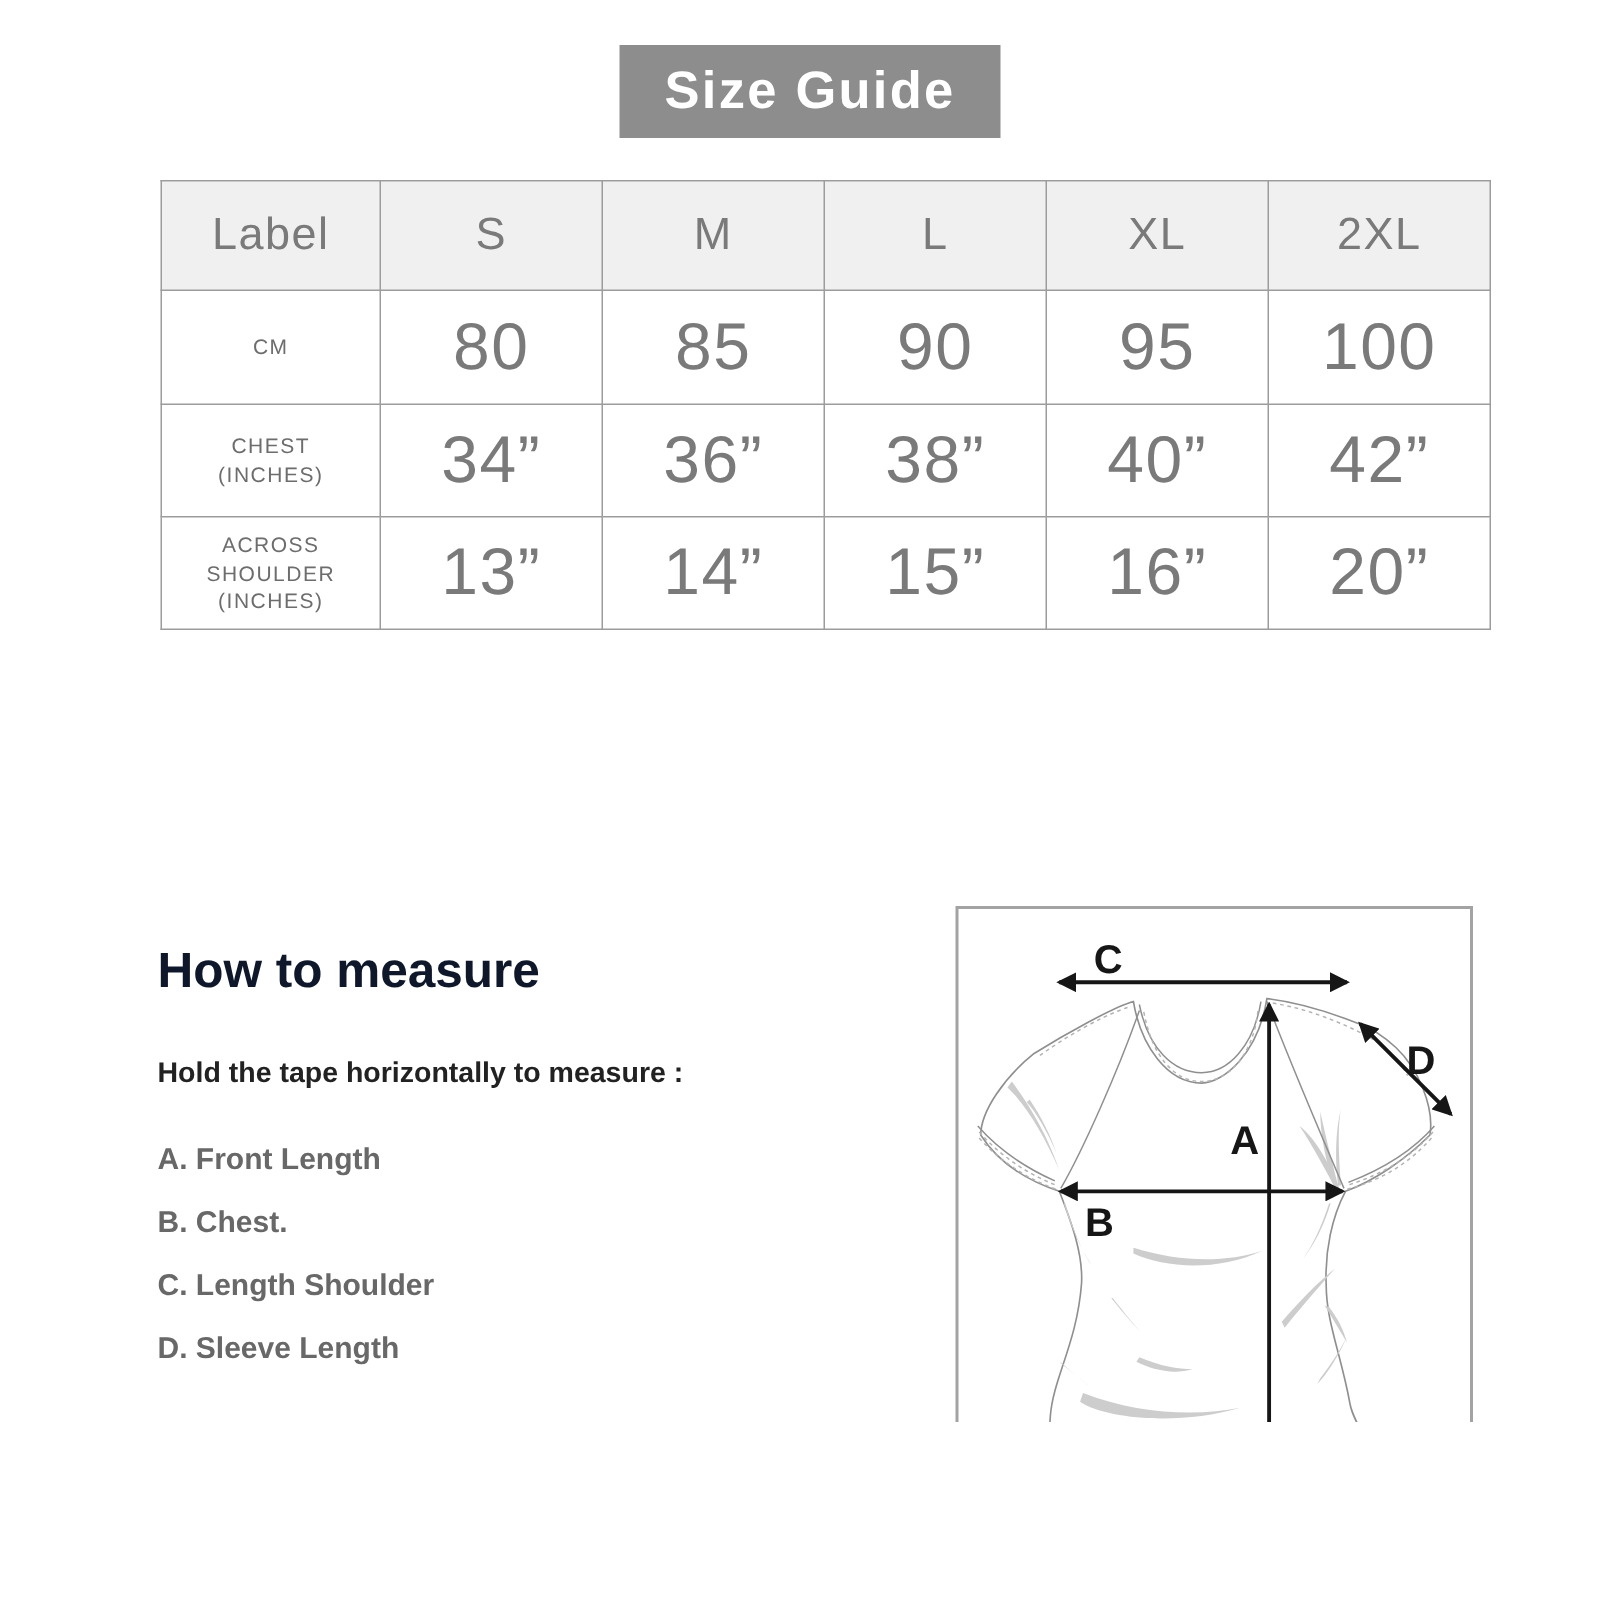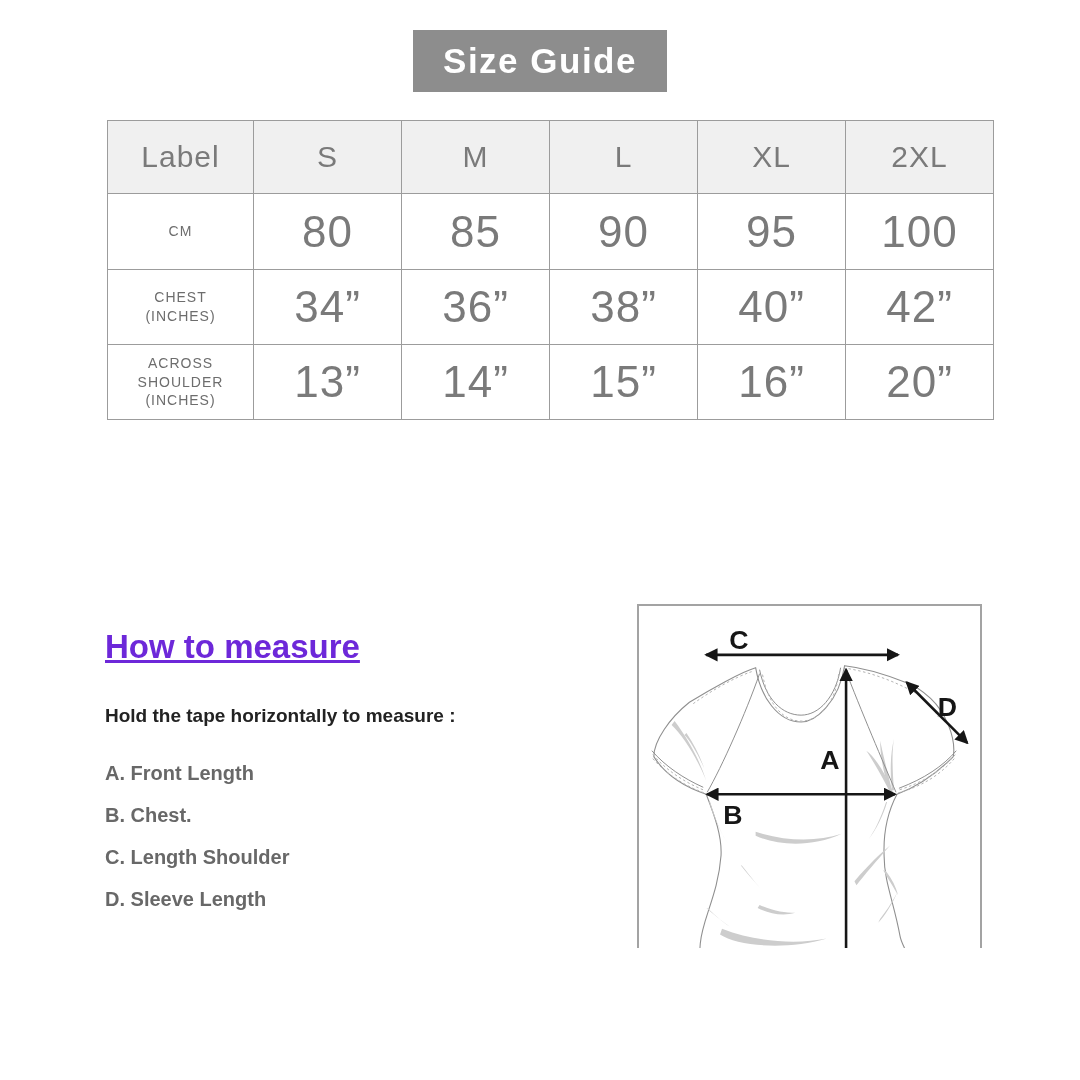--- a/index.html
+++ b/index.html
@@ -39,21 +39,21 @@
   td.rowlabel {
     font-size:14px !important; letter-spacing:0.8px; color:#6d6d6d !important;
     line-height:1.35; white-space:pre-line;
   }
   col.c-label { width:146px; }
   col.c-size { width:148px; }
 
   
   .how-heading {
     position:absolute; left:105px; top:628px;
-    font-size:33px; line-height:38px; font-weight:600; color:#6d28d9;text-decoration:underline;
+    font-size:33px; line-height:38px; font-weight:600; color:#0f172a;
   }
   .how-sub {
     position:absolute; left:105px; top:705px;
     font-size:19px; font-weight:600; color:#222222;
   }
   ul.measure-list { position:absolute; left:105px; top:0; list-style:none; }
   ul.measure-list li {
     position:absolute; left:0; white-space:nowrap;
     font-size:20px; color:#686868;font-weight:bold;
   }

